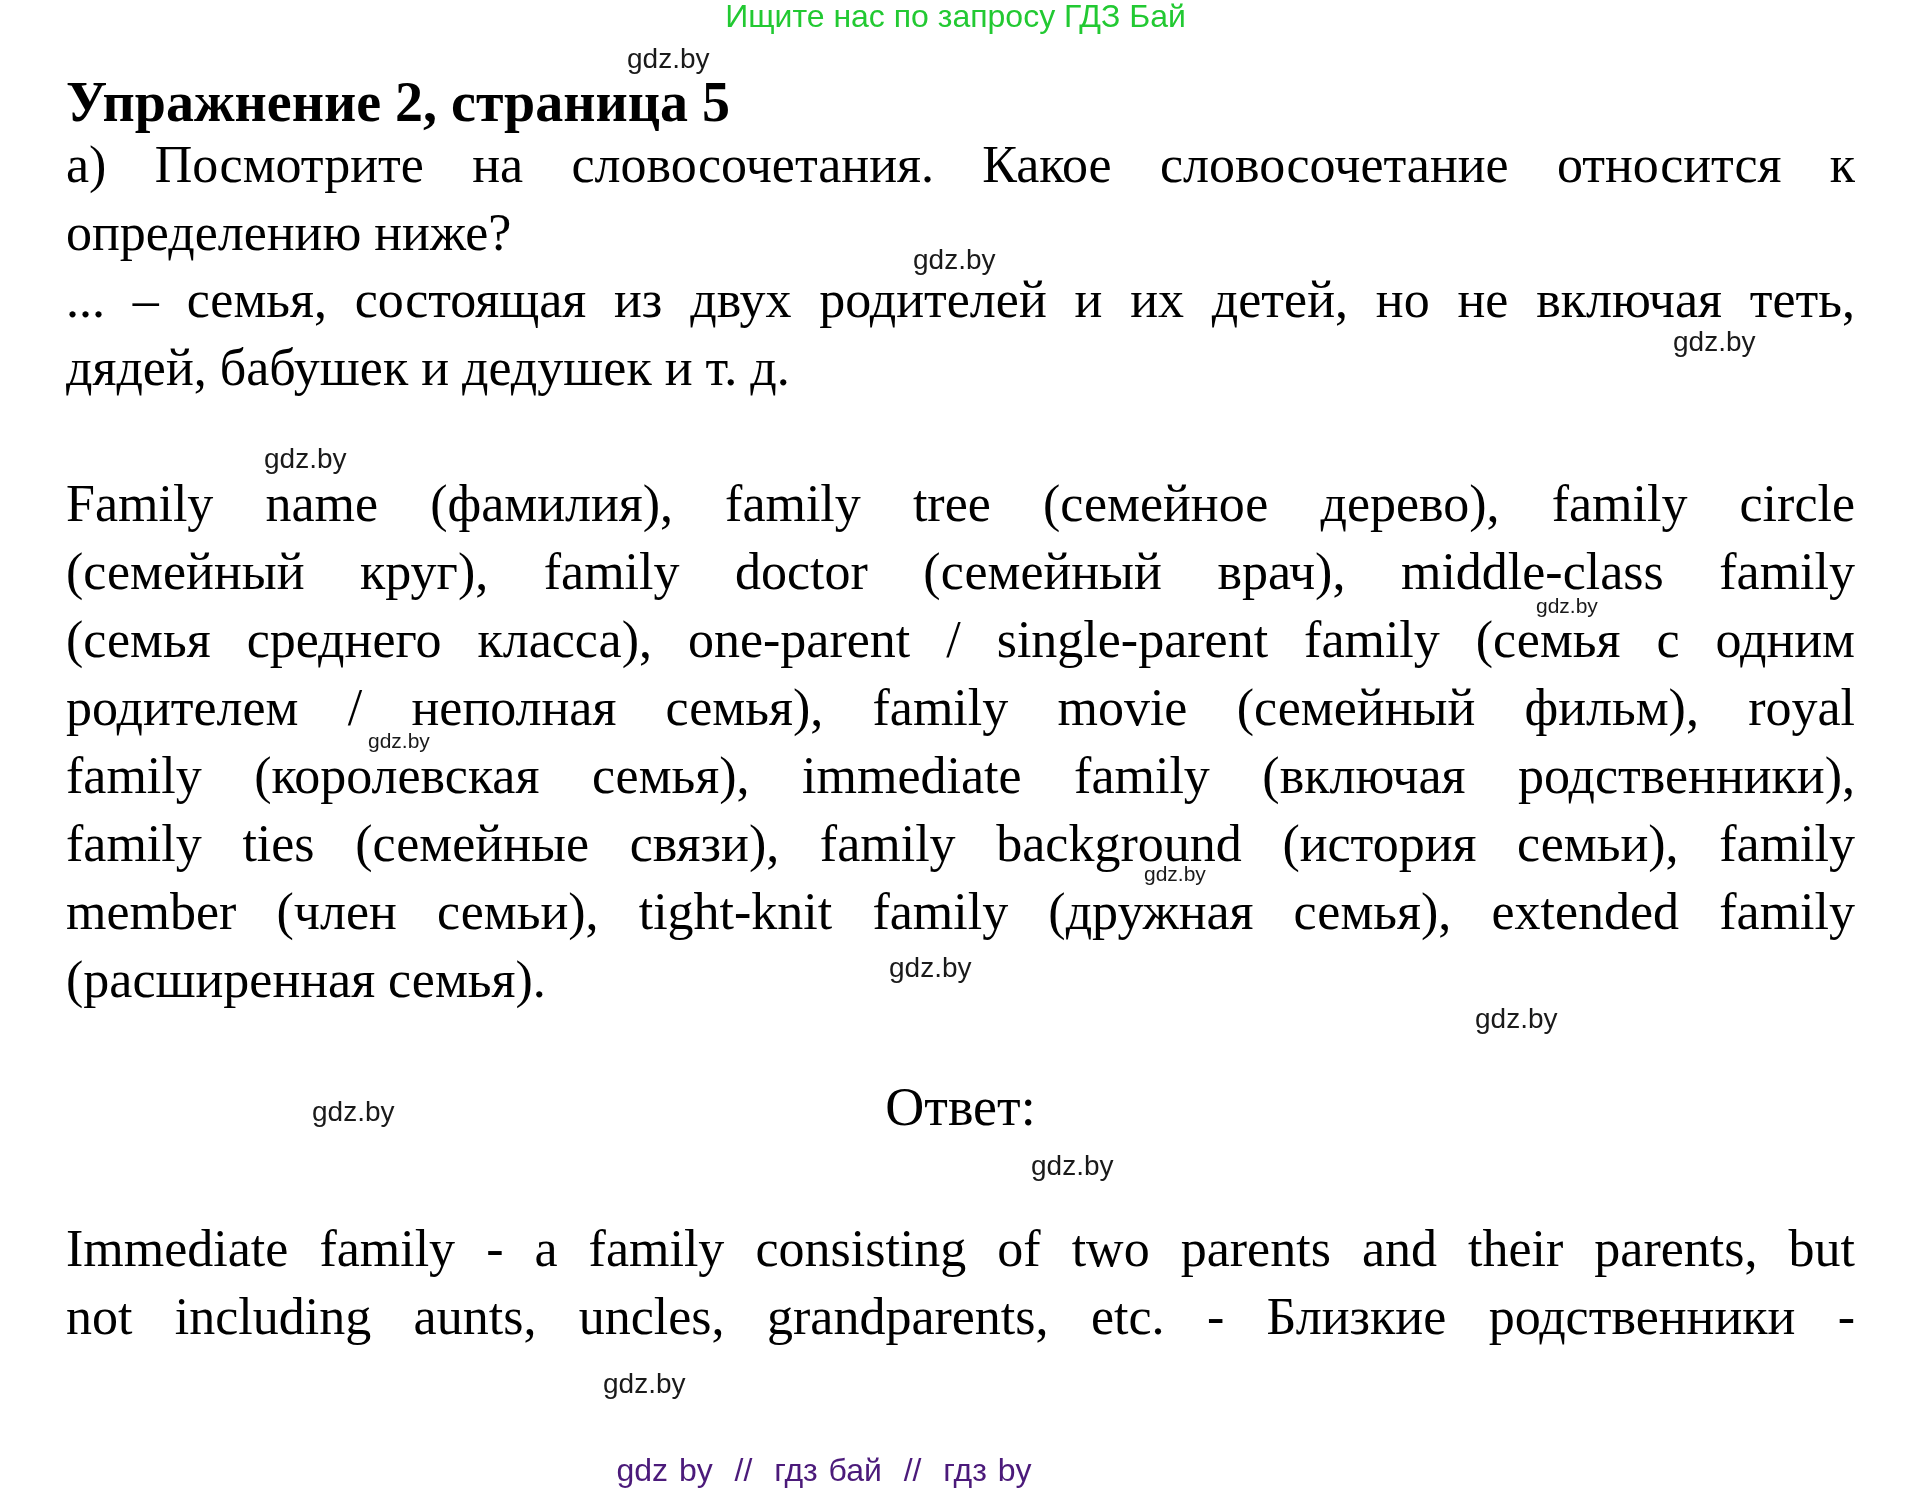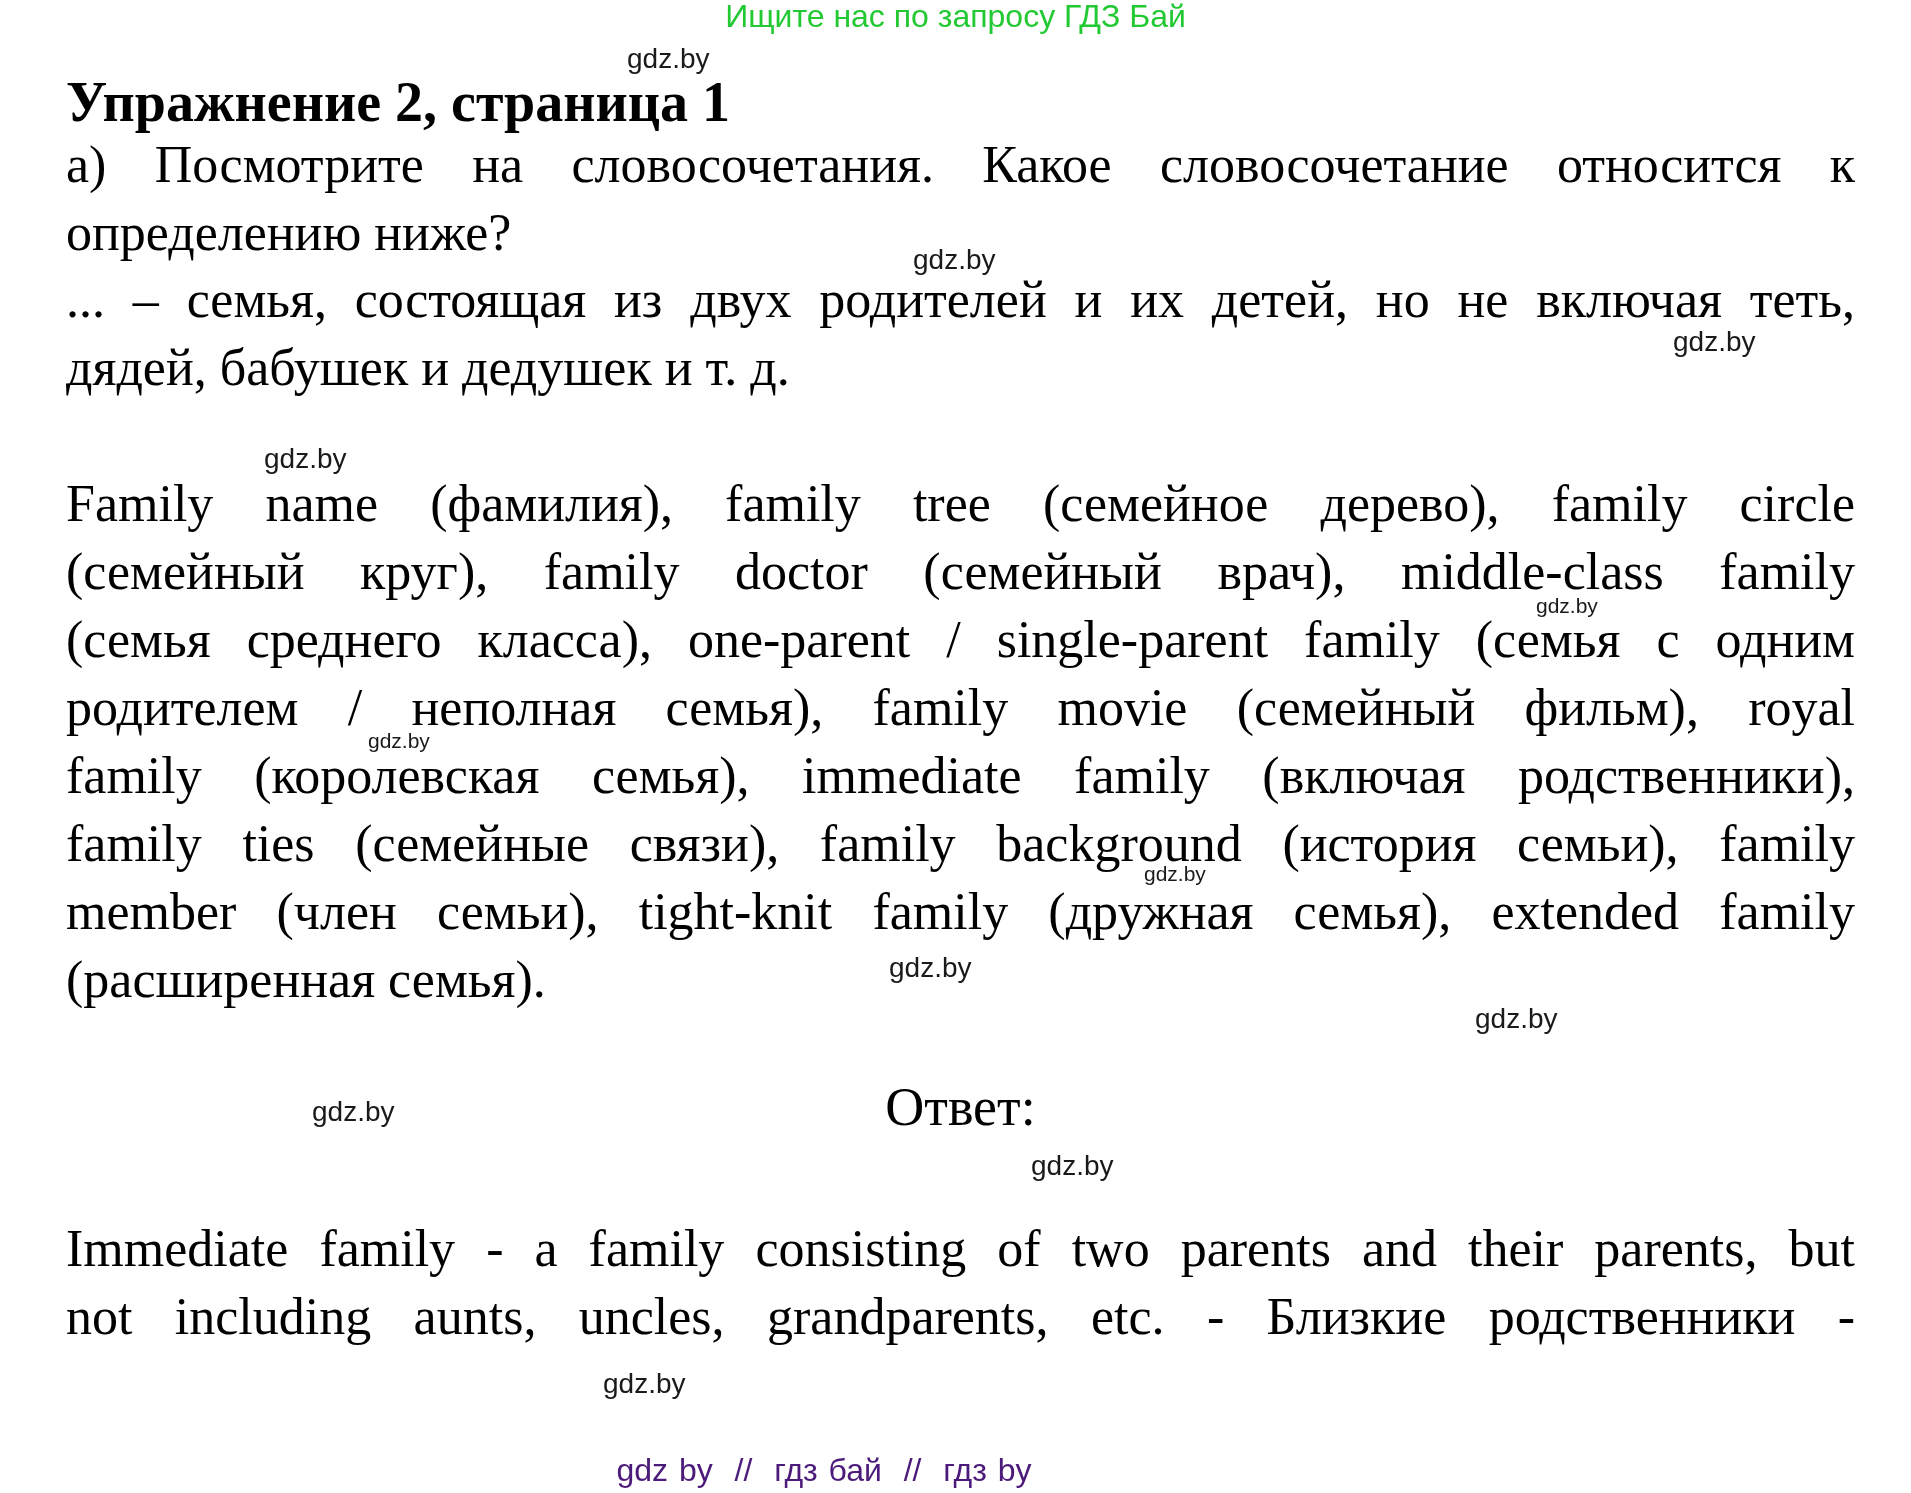--- a/index.html
+++ b/index.html
@@ -30,21 +30,21 @@
 </style>
 </head>
 <body>
 
 <div class="header-banner" style="color:#22c932;">
   <span>Ищите нас по запросу ГДЗ Бай</span>
 </div>
 
 <div class="wm wm-lg" style="left:627px; top:43px;">gdz.by</div>
 
-<div class="title">Упражнение 2, страница 1</div>
+<div class="title">Упражнение 2, страница 5</div>
 
 <div class="line just" style="top:135px;">а) Посмотрите на словосочетания. Какое словосочетание относится к</div>
 <div class="line" style="top:203px;">определению ниже?</div>
 <div class="wm wm-lg" style="left:913px; top:244px;">gdz.by</div>
 <div class="line just" style="top:270px;">... – семья, состоящая из двух родителей и их детей, но не включая теть,</div>
 <div class="wm wm-lg" style="left:1673px; top:326px;">gdz.by</div>
 <div class="line" style="top:338px;">дядей, бабушек и дедушек и т. д.</div>
 
 <div class="wm wm-lg" style="left:264px; top:443px;">gdz.by</div>
 

